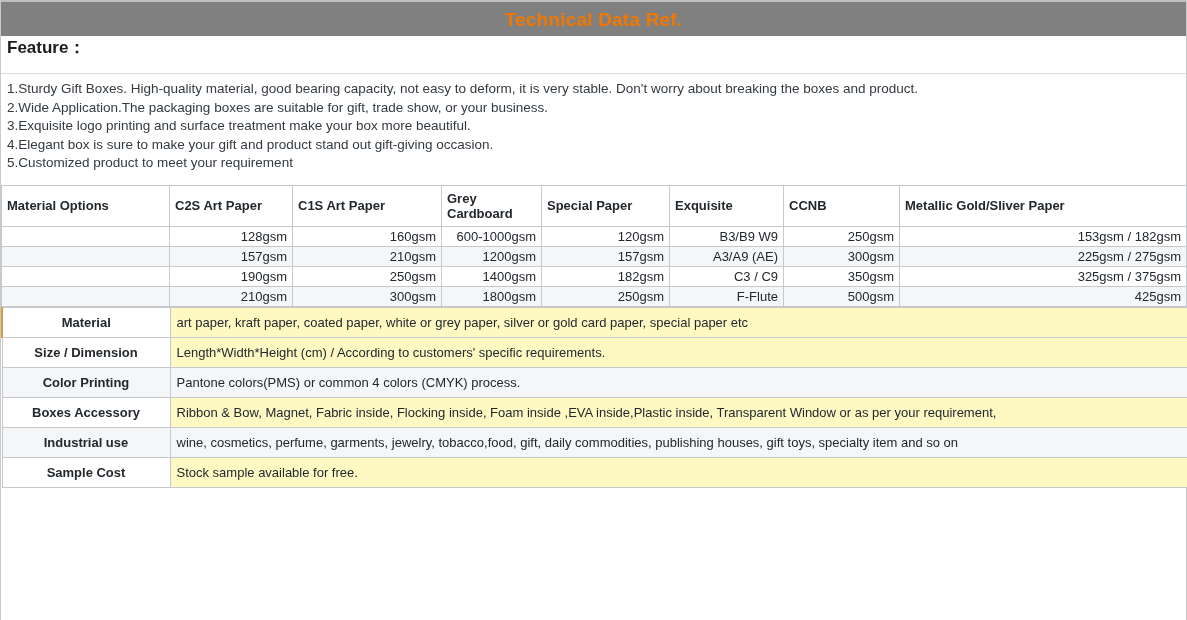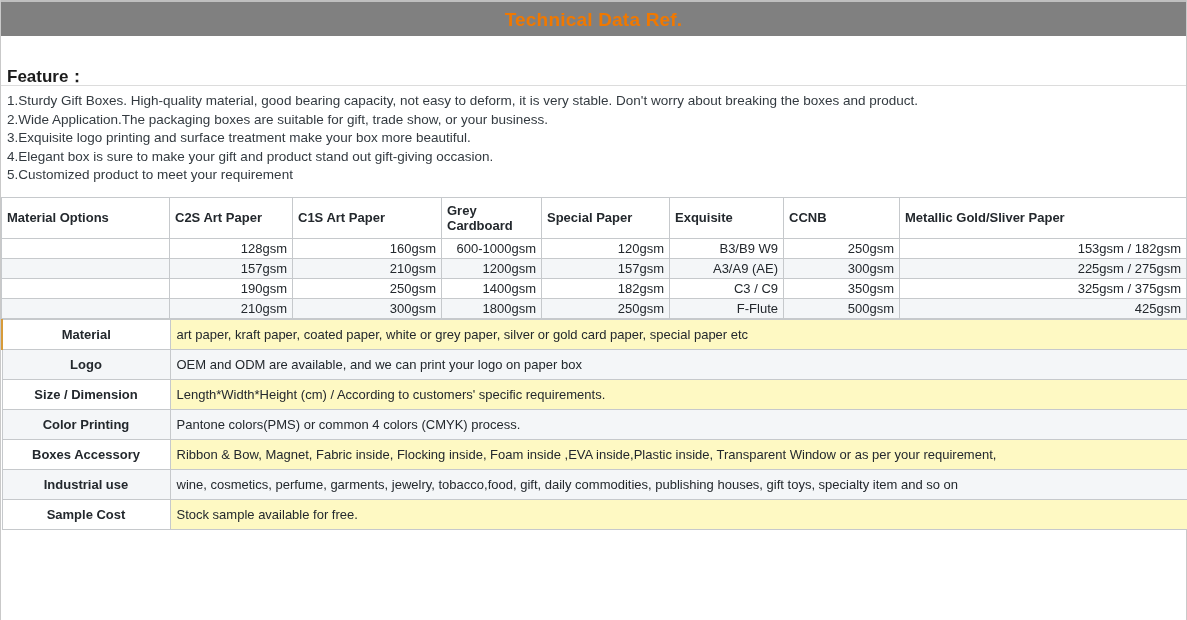--- a/index.html
+++ b/index.html
@@ -39,28 +39,27 @@
   .title-text {
     color: #f07800;
     font-size: 19px;
     font-weight: bold;
     letter-spacing: 0.2px;
     line-height: 1;
   }
 
   
   .feature-head {
-    height: 18px;
+    height: 38px;
     display: flex;
-    align-items: center;
+    align-items: flex-start;
     padding-left: 6px;
     border-bottom: 1px solid #dcdcdc;
     box-sizing: border-box;
     background: #ffffff;
-    margin-top: 32px;
   }
   .feature-head-text {
     font-size: 17px;
     font-weight: bold;
     color: #1c1c1c;
   }
   .feature-list {
     padding: 6px 6px 4px 6px;
     background: #ffffff;
   }
@@ -229,24 +228,20 @@
   <table class="spec-table">
     <colgroup>
       <col style="width:168px">
       <col style="width:1017px">
     </colgroup>
     <tbody>
       <tr class="row-std accent">
         <td class="spec-label">Material</td>
         <td class="spec-value">art paper, kraft paper, coated paper, white or grey paper, silver or gold card paper, special paper etc</td>
       </tr>
-      <tr class="row-std alt">
-        <td class="spec-label">Logo</td>
-        <td class="spec-value">OEM and ODM are available, and we can print your logo on paper box</td>
-      </tr>
       <tr class="row-std">
         <td class="spec-label">Size / Dimension</td>
         <td class="spec-value">Length*Width*Height (cm) / According to customers' specific requirements.</td>
       </tr>
       <tr class="row-std alt">
         <td class="spec-label">Color Printing</td>
         <td class="spec-value">Pantone colors(PMS) or common 4 colors (CMYK) process.</td>
       </tr>
       <tr class="row-std">
         <td class="spec-label">Boxes Accessory</td>

